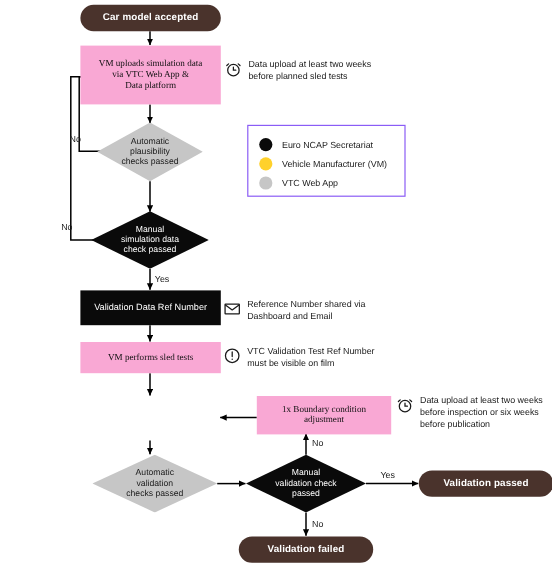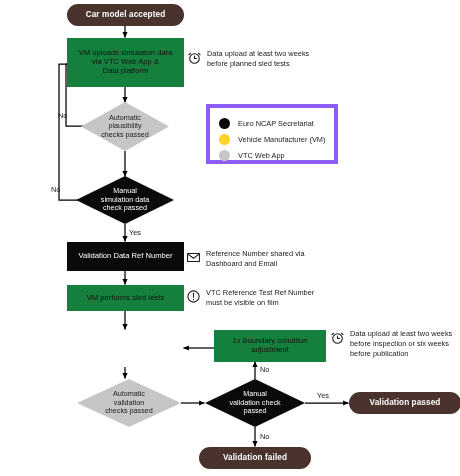--- a/index.html
+++ b/index.html
@@ -11,41 +11,41 @@
   #canvas{position:absolute;inset:0;width:460px;height:476px;margin-left:20px;}
   svg.edges{position:absolute;left:0;top:0;width:460px;height:476px;pointer-events:none;}
 
   .node{position:absolute;box-sizing:border-box;display:flex;align-items:center;justify-content:center;text-align:center;}
   .node .lbl{display:block;line-height:1.18;}
 
   .terminator{
     background:#4a332c;color:#ffffff;border-radius:11px;
     font-size:8.2px;font-weight:bold;letter-spacing:.1px;
   }
-  .process-yellow{background:#15803d;color:#111111;font-size:7.6px;}
+  .process-yellow{background:#f9a8d4;color:#111111;font-size:7.6px;font-family:Liberation Serif, serif;}
   .process-black{background:#0a0a0a;color:#ffffff;font-size:7.6px;}
 
   .diamond{position:absolute;}
   .diamond .shape{position:absolute;inset:0;}
   .diamond .dlabel{
     position:absolute;inset:0;display:flex;align-items:center;justify-content:center;
     text-align:center;font-size:7.2px;line-height:1.2;
   }
   .diamond.grey .dlabel{color:#1a1a1a;}
   .diamond.black .dlabel{color:#ffffff;}
 
   .edge-label{position:absolute;font-size:7.4px;color:#1a1a1a;white-space:nowrap;}
 
   .note{position:absolute;display:flex;align-items:flex-start;gap:5px;}
   .note .ntext{font-size:7.4px;line-height:1.35;color:#1a1a1a;white-space:pre-line;}
   .note .nicon{flex:0 0 auto;width:15px;height:15px;margin-top:1px;}
   .note .nicon svg{display:block;width:15px;height:15px;}
 
   .legend{
-    position:absolute;border:4px solid #8b5cf6;background:#ffffff;
+    position:absolute;border:1px solid #8b5cf6;background:#ffffff;
     box-sizing:border-box;padding:7px 9px;
   }
   .legend-row{display:flex;align-items:center;gap:8px;height:16px;}
   .legend-dot{width:11px;height:11px;border-radius:50%;flex:0 0 auto;}
   .legend-label{font-size:7.4px;color:#1a1a1a;white-space:nowrap;}
 
   .watermark{
     position:absolute;left:178px;top:439px;width:118px;height:32px;
     pointer-events:none;
   }
@@ -194,21 +194,21 @@
   </div>
 
   <div class="note" style="left:166px;top:288px;width:185px;">
     <span class="nicon">
       <svg viewBox="0 0 24 24" fill="none" stroke="#1a1a1a" stroke-width="1.7" stroke-linecap="round">
         <circle cx="12" cy="12" r="9"></circle>
         <path d="M12 6.8 V13"></path>
         <circle cx="12" cy="16.6" r="0.95" fill="#1a1a1a" stroke="none"></circle>
       </svg>
     </span>
-    <span class="ntext">VTC Reference Test Ref Number
+    <span class="ntext">VTC Validation Test Ref Number
 must be visible on film</span>
   </div>
 
   <div class="note" style="left:310px;top:329px;width:150px;">
     <span class="nicon">
       <svg viewBox="0 0 24 24" fill="none" stroke="#1a1a1a" stroke-width="1.7" stroke-linecap="round">
         <circle cx="12" cy="13.5" r="7.6"></circle>
         <path d="M12 9.6 V13.5 H15.2"></path>
         <path d="M5.6 5.2 L3.2 7.4"></path>
         <path d="M18.4 5.2 L20.8 7.4"></path>

